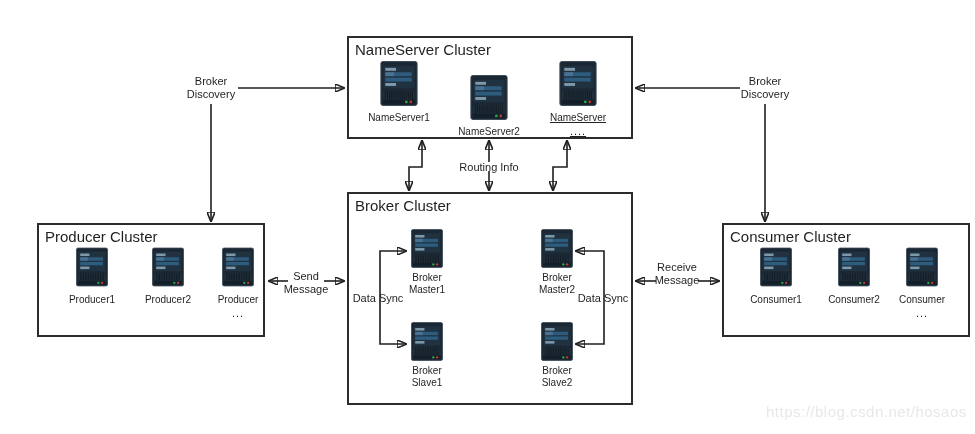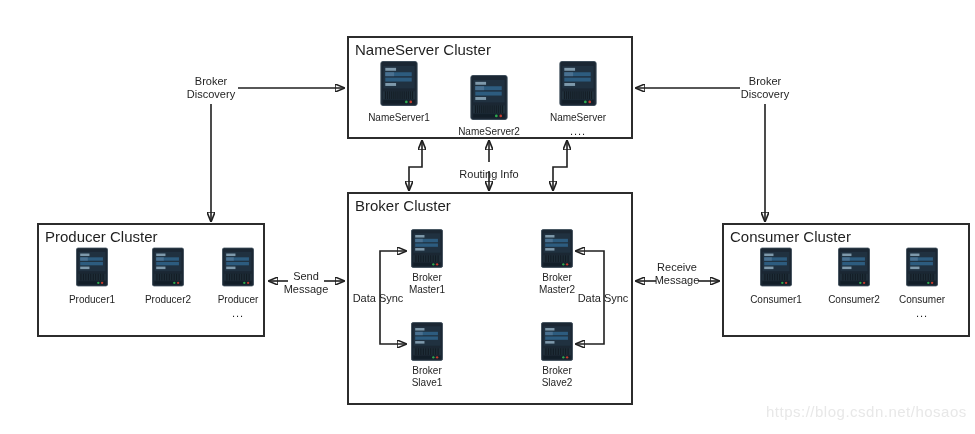--- a/index.html
+++ b/index.html
@@ -86,21 +86,21 @@
         <use href="#srv" xlink:href="#srv"></use>
       </svg>
     <div class="nlabel gap-ns">NameServer1</div>
   </div>
   <div class="node" style="left:489px;top:61px;margin-top:14px;">
     <svg class="icon" width="38" height="45">
         <use href="#srv" xlink:href="#srv"></use>
       </svg>
     <div class="nlabel gap-ns">NameServer2</div>
   </div>
-  <div class="node" style="left:578px;top:61px;">
+  <div class="node" style="left:578px;top:61px;text-decoration:underline;">
     <svg class="icon" width="38" height="45">
         <use href="#srv" xlink:href="#srv"></use>
       </svg>
     <div class="nlabel gap-ns">NameServer</div>
     <div class="ndots">....</div>
   </div>
 
   <div class="node" style="left:427px;top:229px;">
     <svg class="icon" width="32" height="39">
         <use href="#srv" xlink:href="#srv"></use>
@@ -171,21 +171,21 @@
   </div>
 
   <div class="elabel" style="left:211px;top:88px;">
     <div>Broker</div>
     <div>Discovery</div>
   </div>
   <div class="elabel" style="left:765px;top:88px;">
     <div>Broker</div>
     <div>Discovery</div>
   </div>
-  <div class="elabel" style="left:489px;top:174px;text-align:right;">Routing Info</div>
+  <div class="elabel" style="left:489px;top:167px;text-align:right;">Routing Info</div>
   <div class="elabel" style="left:306px;top:283px;">
     <div>Send</div>
     <div>Message</div>
   </div>
   <div class="elabel" style="left:677px;top:274px;">
     <div>Receive</div>
     <div>Message</div>
   </div>
   <div class="elabel" style="left:378px;top:298px;">Data Sync</div>
   <div class="elabel" style="left:603px;top:298px;">Data Sync</div>

